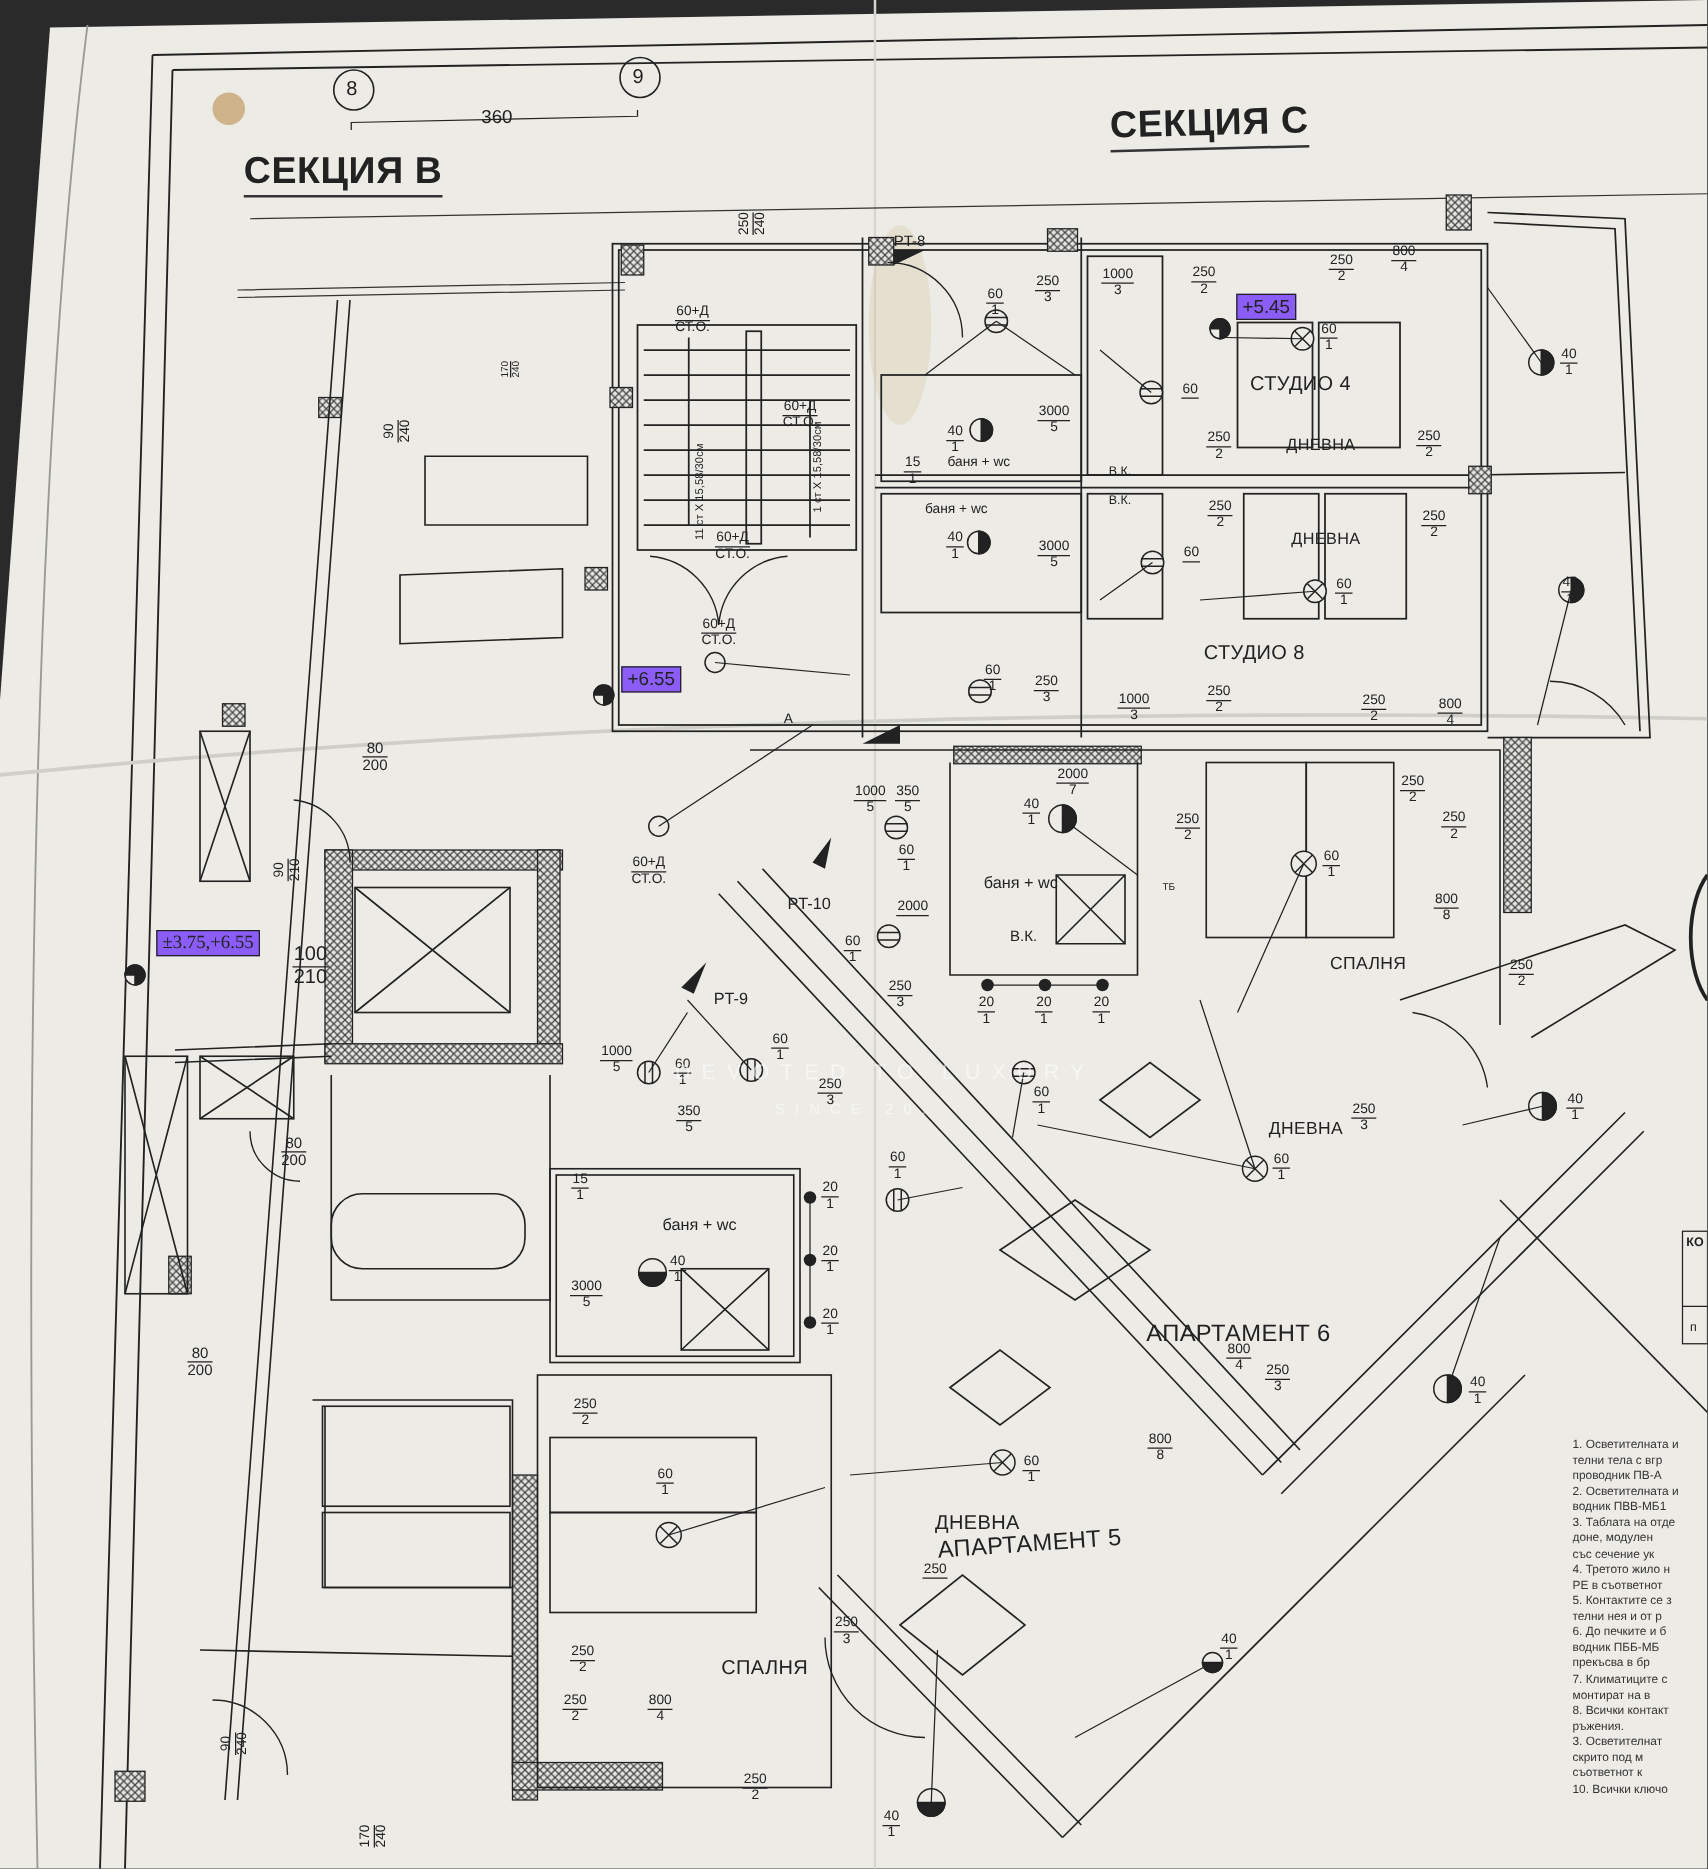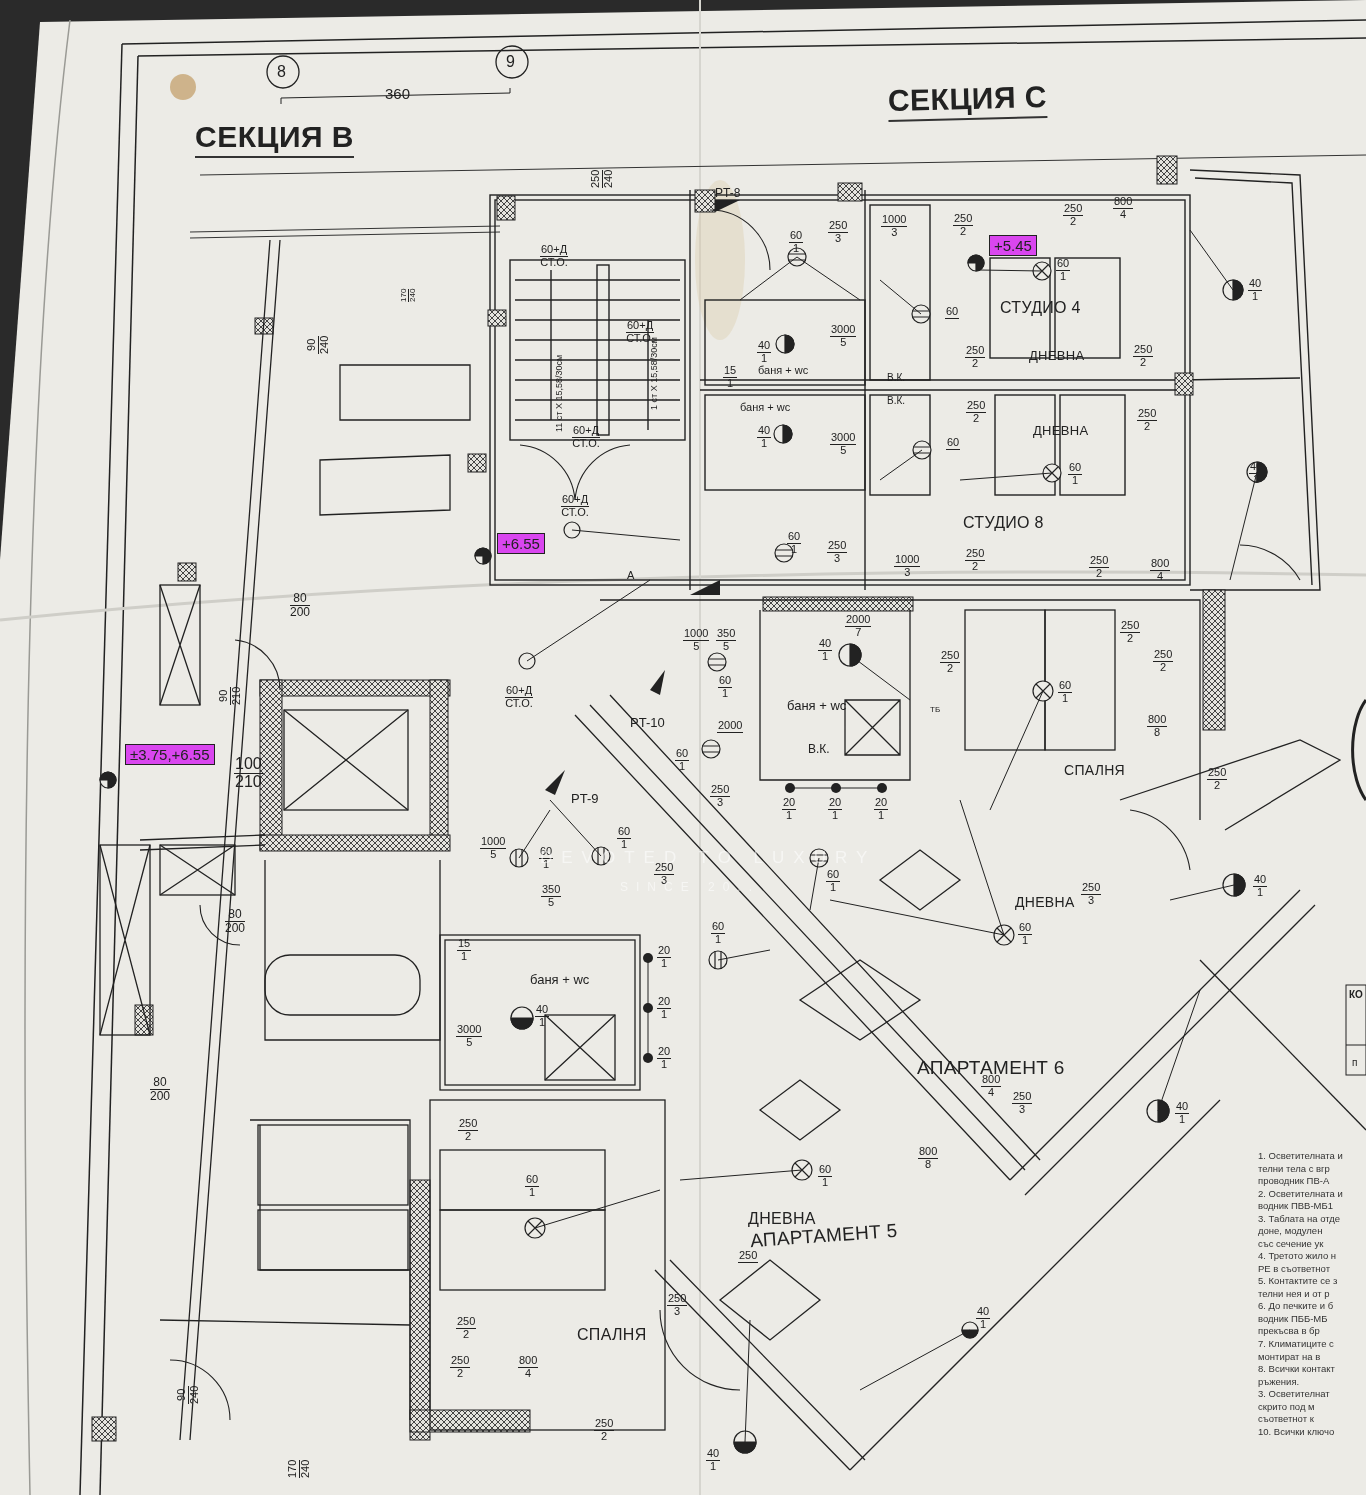--- a/index.html
+++ b/index.html
@@ -5,21 +5,21 @@
   html, body { margin:0; padding:0; }
   body { width:1366px; height:1495px; background:#2a2a2a; overflow:hidden; position:relative; font-family:"Liberation Sans", sans-serif; }
   #paper { position:absolute; left:0; top:0; width:1366px; height:1495px; }
   .lbl { position:absolute; color:#222; white-space:nowrap; line-height:1; }
   .section-title { font-weight:bold; font-size:30px; letter-spacing:0.5px; border-bottom:2px solid #333; padding-bottom:4px; }
   .room { font-size:16px; letter-spacing:0.3px; }
   .room-big { font-size:19px; }
   .frac { position:absolute; font-size:11px; color:#222; text-align:center; line-height:1.05; }
   .frac .n { display:block; border-bottom:1px solid #222; padding:0 1px; }
   .frac .d { display:block; }
-  .level { position:absolute; font-size:15px; border:1px solid #222; padding:1px 4px; background:#d946ef; color:#222; }
+  .level { position:absolute; font-size:15px; border:1px solid #222; padding:1px 4px; background:#8b5cf6; color:#222; }
   .notes { position:absolute; left:1258px; top:1150px; width:108px; font-size:9.5px; color:#333; line-height:1.32; overflow:hidden; white-space:nowrap; }
   .notes div { overflow:hidden; }
   .watermark { position:absolute; left:540px; top:848px; font-size:17px; letter-spacing:9px; color:rgba(255,255,255,0.55); }
   .watermark2 { position:absolute; left:620px; top:880px; font-size:12px; letter-spacing:8px; color:rgba(255,255,255,0.55); }
   .vert { position:absolute; font-size:11px; transform:rotate(-90deg); transform-origin:left top; color:#222; text-align:center; line-height:1.05; }
   .vert .n { display:block; border-bottom:1px solid #222; }
 </style>
 </head>
 <body>
 
@@ -267,21 +267,21 @@
 
 <div class="lbl section-title" style="left:195px;top:122px;">СЕКЦИЯ В</div>
 <div class="lbl section-title" style="left:888px;top:84px;transform:rotate(-1.5deg);">СЕКЦИЯ С</div>
 <div class="lbl" style="left:277px;top:64px;font-size:16px;">8</div>
 <div class="lbl" style="left:506px;top:54px;font-size:16px;">9</div>
 <div class="lbl" style="left:385px;top:86px;font-size:15px;">360</div>
 
 
 <div class="level" style="left:989px;top:235px;">+5.45</div>
 <div class="level" style="left:497px;top:533px;">+6.55</div>
-<div class="level" style="left:125px;top:744px;">±3.75,+6.55</div>
+<div class="level" style="left:125px;top:744px;font-family:Liberation Serif, serif;">±3.75,+6.55</div>
 
 
 <div class="lbl room" style="left:1000px;top:300px;">СТУДИО 4</div>
 <div class="lbl room" style="left:1029px;top:349px;font-size:13px;">ДНЕВНА</div>
 <div class="lbl room" style="left:1033px;top:424px;font-size:13px;">ДНЕВНА</div>
 <div class="lbl room" style="left:963px;top:515px;">СТУДИО 8</div>
 <div class="lbl" style="left:758px;top:365px;font-size:11px;">баня + wc</div>
 <div class="lbl" style="left:740px;top:402px;font-size:11px;">баня + wc</div>
 <div class="lbl" style="left:787px;top:699px;font-size:13px;">баня + wc</div>
 <div class="lbl" style="left:530px;top:973px;font-size:13px;">баня + wc</div>

